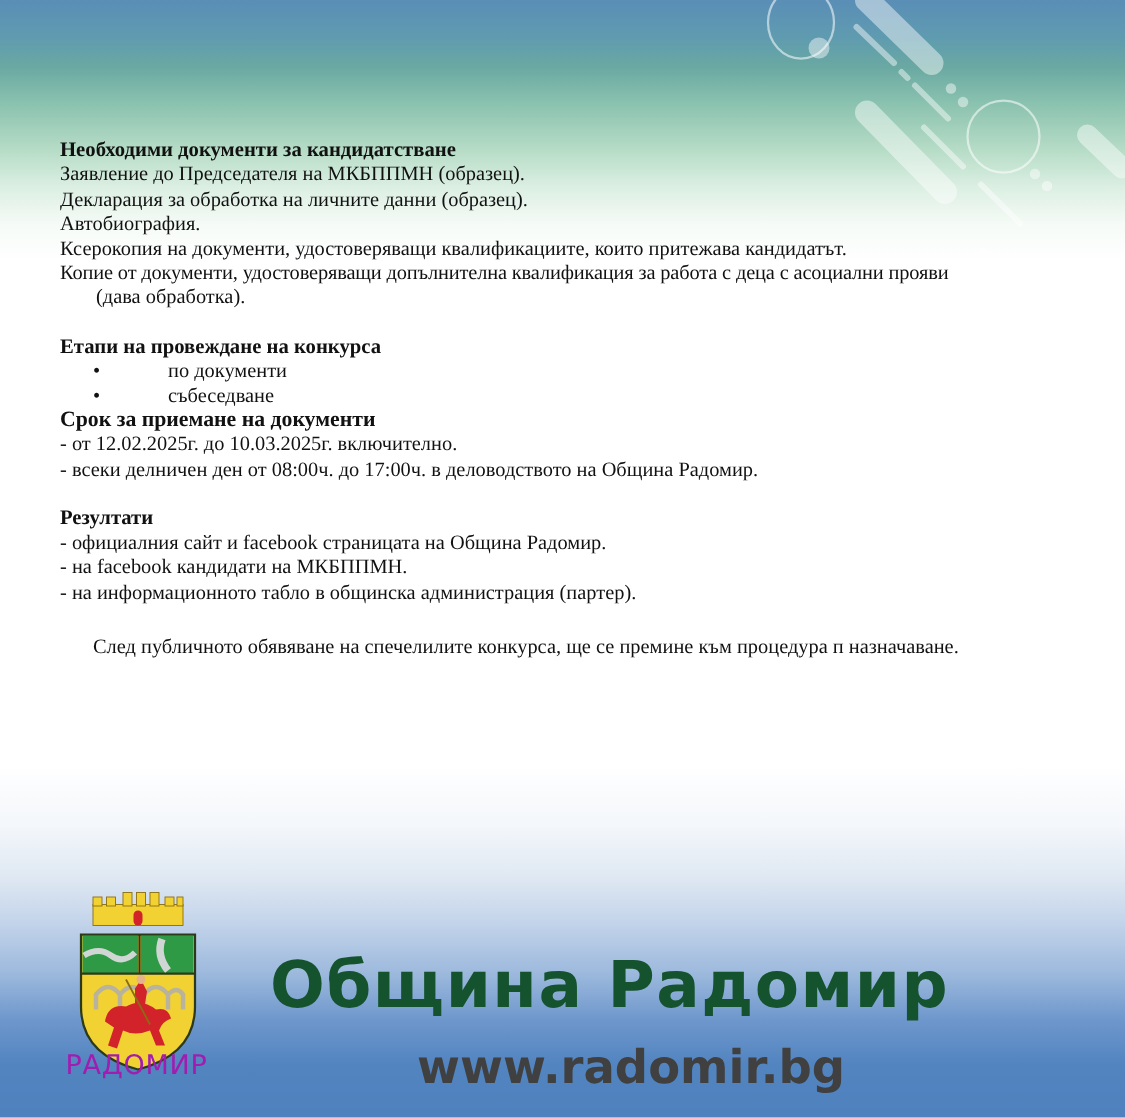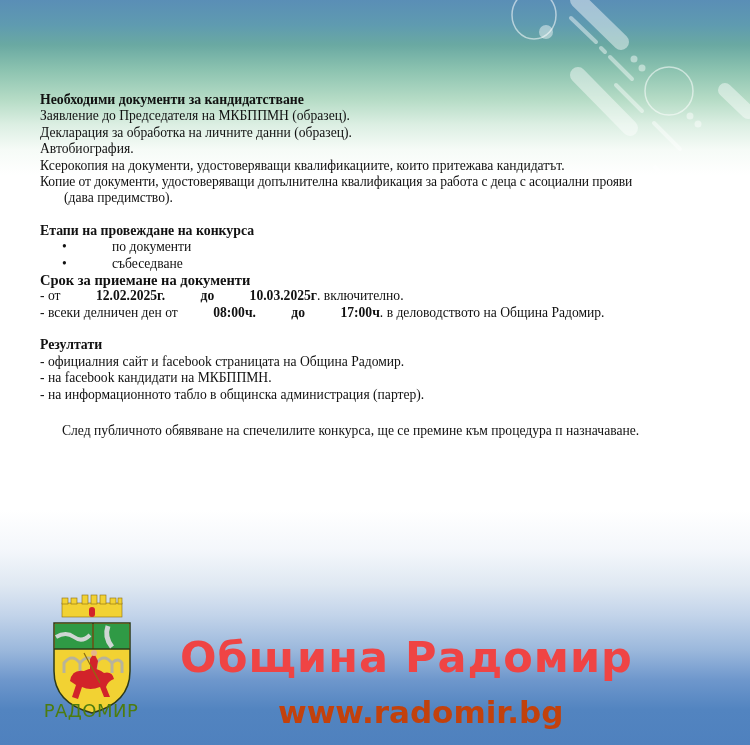--- a/index.html
+++ b/index.html
@@ -9,35 +9,35 @@
       #5a8eb6 0px, #5f9bb0 25px, #6aa9a2 45px, #8cc3b0 70px, #b6dcc6 100px,
       #dcefe3 125px, #f6fbf7 150px, #ffffff 175px,
       #ffffff 510px, #f4f7fb 550px, #dfe8f2 585px, #c3d4ea 615px,
       #9bb8dc 650px, #6e97cc 680px, #5284c0 710px, #4f81be 745px);
     font-family: "Liberation Serif", "DejaVu Serif", serif;
     color:#111;
   }
   .deco { position:absolute; top:0; left:0; width:750px; height:200px; pointer-events:none; }
   .content { position:absolute; left:40px; top:92px; width:700px; font-size:13.6px; line-height:16.4px; }
   .content p { margin:0; }
-  .b { font-weight:bold;margin-left:32px; }
+  .b { font-weight:normal; }
   .h { font-weight:bold; font-size:13.8px; }
   .indent { padding-left:24px; }
   .bullet { display:flex; padding-left:22px; }
   .bullet .dot { width:50px; }
   .gap { height:16px; }
   .gap2 { height:20px; }
   .para { padding-left:22px; }
   .crest { position:absolute; left:38px; top:593px; width:106px; height:140px; }
   .crest-name { position:absolute; left:36px; top:700px; width:110px; text-align:center;
-    font-family:"DejaVu Sans", sans-serif; color:#4d7c0f; font-size:18px; letter-spacing:0.5px; }
+    font-family:"DejaVu Sans", sans-serif; color:#a21caf; font-size:18px; letter-spacing:0.5px; }
   .org-name { position:absolute; left:180px; top:632px; font-family:"DejaVu Sans", sans-serif;
-    font-weight:bold; font-size:43px; color:#ef4444; letter-spacing:1px; }
+    font-weight:bold; font-size:43px; color:#14532d; letter-spacing:1px; }
   .org-url { position:absolute; left:278px; top:694px; font-family:"DejaVu Sans", sans-serif;
-    font-weight:bold; font-size:31px; color:#c2410c; }
+    font-weight:bold; font-size:31px; color:#404040; }
 </style>
 </head>
 <body>
 
 <svg class="deco" viewBox="0 0 750 200">
   <g fill="none" stroke="rgba(255,255,255,0.55)" stroke-width="1.5">
     <ellipse cx="534" cy="15" rx="22" ry="24"></ellipse>
     <circle cx="669" cy="91" r="24"></circle>
   </g>
   <g fill="rgba(255,255,255,0.45)" stroke="none">
@@ -61,21 +61,21 @@
 </svg>
 
 <div class="content">
   <section>
     <p class="h">Необходими документи за кандидатстване</p>
     <p>Заявление до Председателя на МКБППМН (образец).</p>
     <p>Декларация за обработка на личните данни (образец).</p>
     <p>Автобиография.</p>
     <p>Ксерокопия на документи, удостоверяващи квалификациите, които притежава кандидатът.</p>
     <p style="letter-spacing:-0.1px">Копие от документи, удостоверяващи допълнителна квалификация за работа с деца с асоциални прояви</p>
-    <p class="indent">(дава предимство).</p>
+    <p class="indent">(дава обработка).</p>
   </section>
 
   <div class="gap"></div>
 
   <section>
     <p class="h">Етапи на провеждане на конкурса</p>
     <div class="bullet">
       <span class="dot">•</span>
       <span>по документи</span>
     </div>

